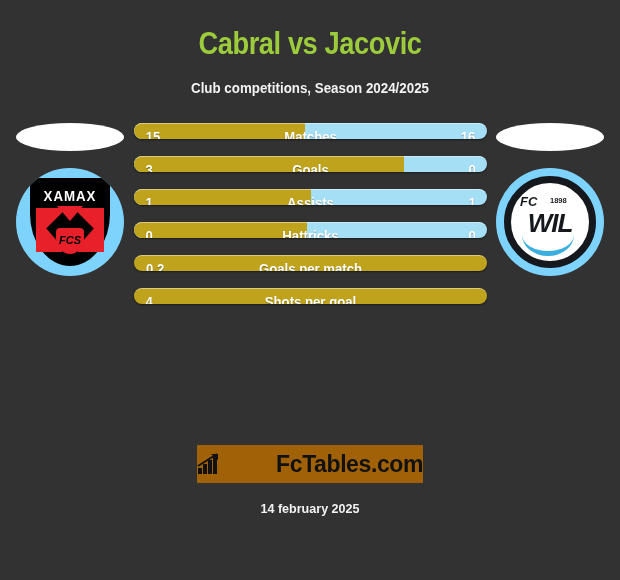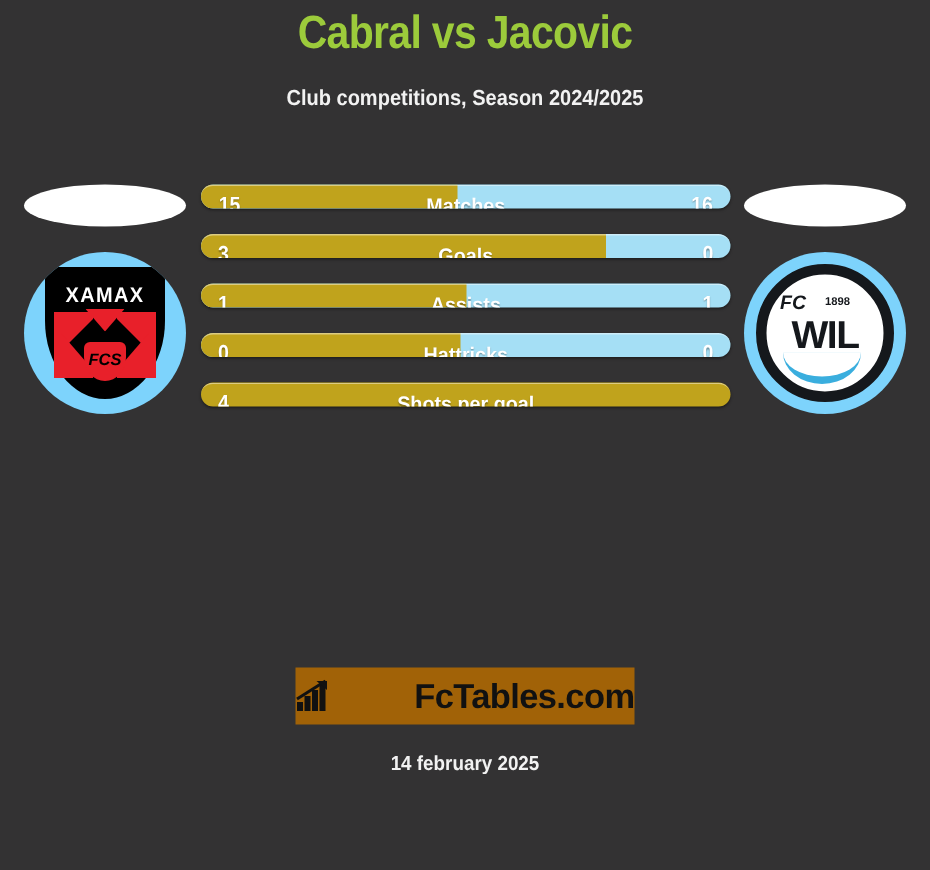--- a/index.html
+++ b/index.html
@@ -11,21 +11,21 @@
     height: 580px;
     background: #333233;
     font-family: "Liberation Sans", sans-serif;
     overflow: hidden;
     position: relative;
   }
 
   
   .header {
     text-align: center;
-    padding-top: 2px;
+    padding-top: 24px;
   }
   .title {
     font-size: 31px;
     font-weight: bold;
     color: #9ccb3b;
     letter-spacing: -0.5px;
     line-height: 40px;
     transform: scaleX(0.88);
     white-space: nowrap;
   }
@@ -142,20 +142,21 @@
     font-weight: bold;
     line-height: 8px;
   }
   .wil-name {
     position: absolute;
     top: 41px; left: 0; width: 100%;
     text-align: center;
     color: #15181c;
     font-size: 26px;
     font-weight: bold;
+    font-style: italic;
     line-height: 28px;
     letter-spacing: -1px;
   }
   .wil-swoosh {
     position: absolute;
     left: 26px; bottom: 20px;
     width: 52px; height: 16px;
     border-bottom: 5px solid #3aaede;
     border-radius: 0 0 50% 50% / 0 0 100% 100%;
   }
@@ -303,20 +304,24 @@
       <div class="bar-label">Assists</div>
       <div class="bar-val right">1</div>
     </div>
     <div class="bar-row">
       <div class="bar-fill" style="width: 49%;"></div>
       <div class="bar-val left">0</div>
       <div class="bar-label">Hattricks</div>
       <div class="bar-val right">0</div>
     </div>
     <div class="bar-row single">
+      <div class="bar-val left">0.2</div>
+      <div class="bar-label">Goals per match</div>
+    </div>
+    <div class="bar-row single">
       <div class="bar-val left">4</div>
       <div class="bar-label">Shots per goal</div>
     </div>
   </div>
 
 <div class="watermark">
   <svg class="wm-icon" width="26" height="22" viewBox="0 0 26 22">
     <rect x="1" y="15" width="4" height="6" fill="#111"></rect>
     <rect x="6" y="11" width="4" height="10" fill="#111"></rect>
     <rect x="11" y="7" width="4" height="14" fill="#111"></rect>

